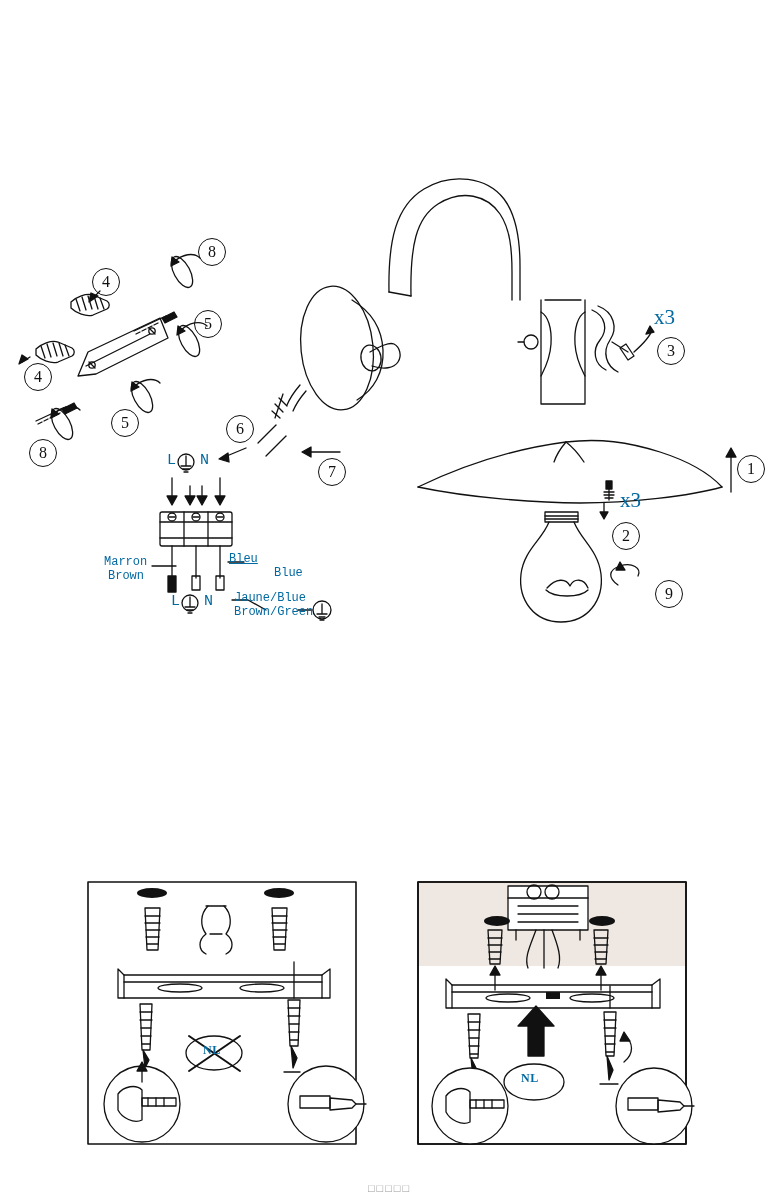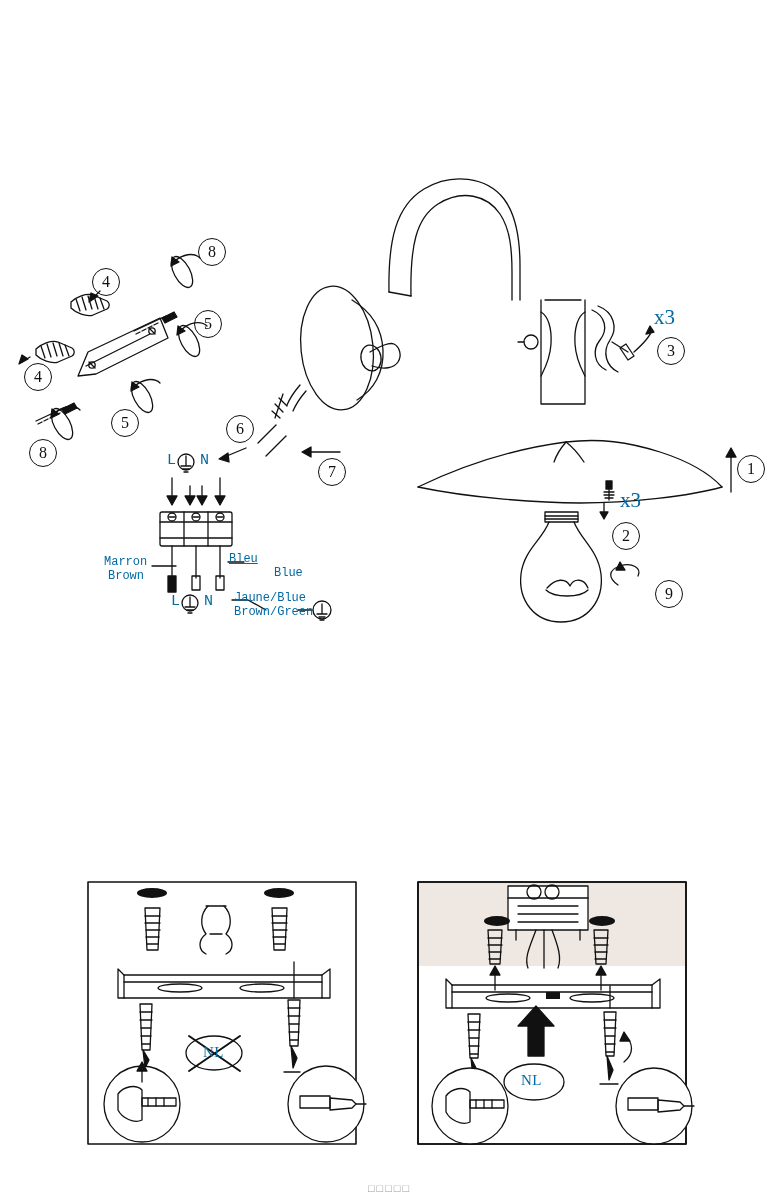--- a/index.html
+++ b/index.html
@@ -38,22 +38,22 @@
   }
   .lbl.big {
     font-size: 21px;
   }
   .lbl.mono {
     font-family: "Liberation Mono", monospace;
     font-size: 12px;
   }
   .lbl.nl {
     font-family: "Liberation Serif", serif;
-    font-weight: normal;
-    font-size: 15px;
+    font-weight: bold;
+    font-size: 12px;
     letter-spacing: 0.5px;
   }
   .circ {
     position: absolute;
     border: 1.3px solid #111;
     border-radius: 50%;
     display: flex;
     align-items: center;
     justify-content: center;
     font-family: "Liberation Serif", serif;

